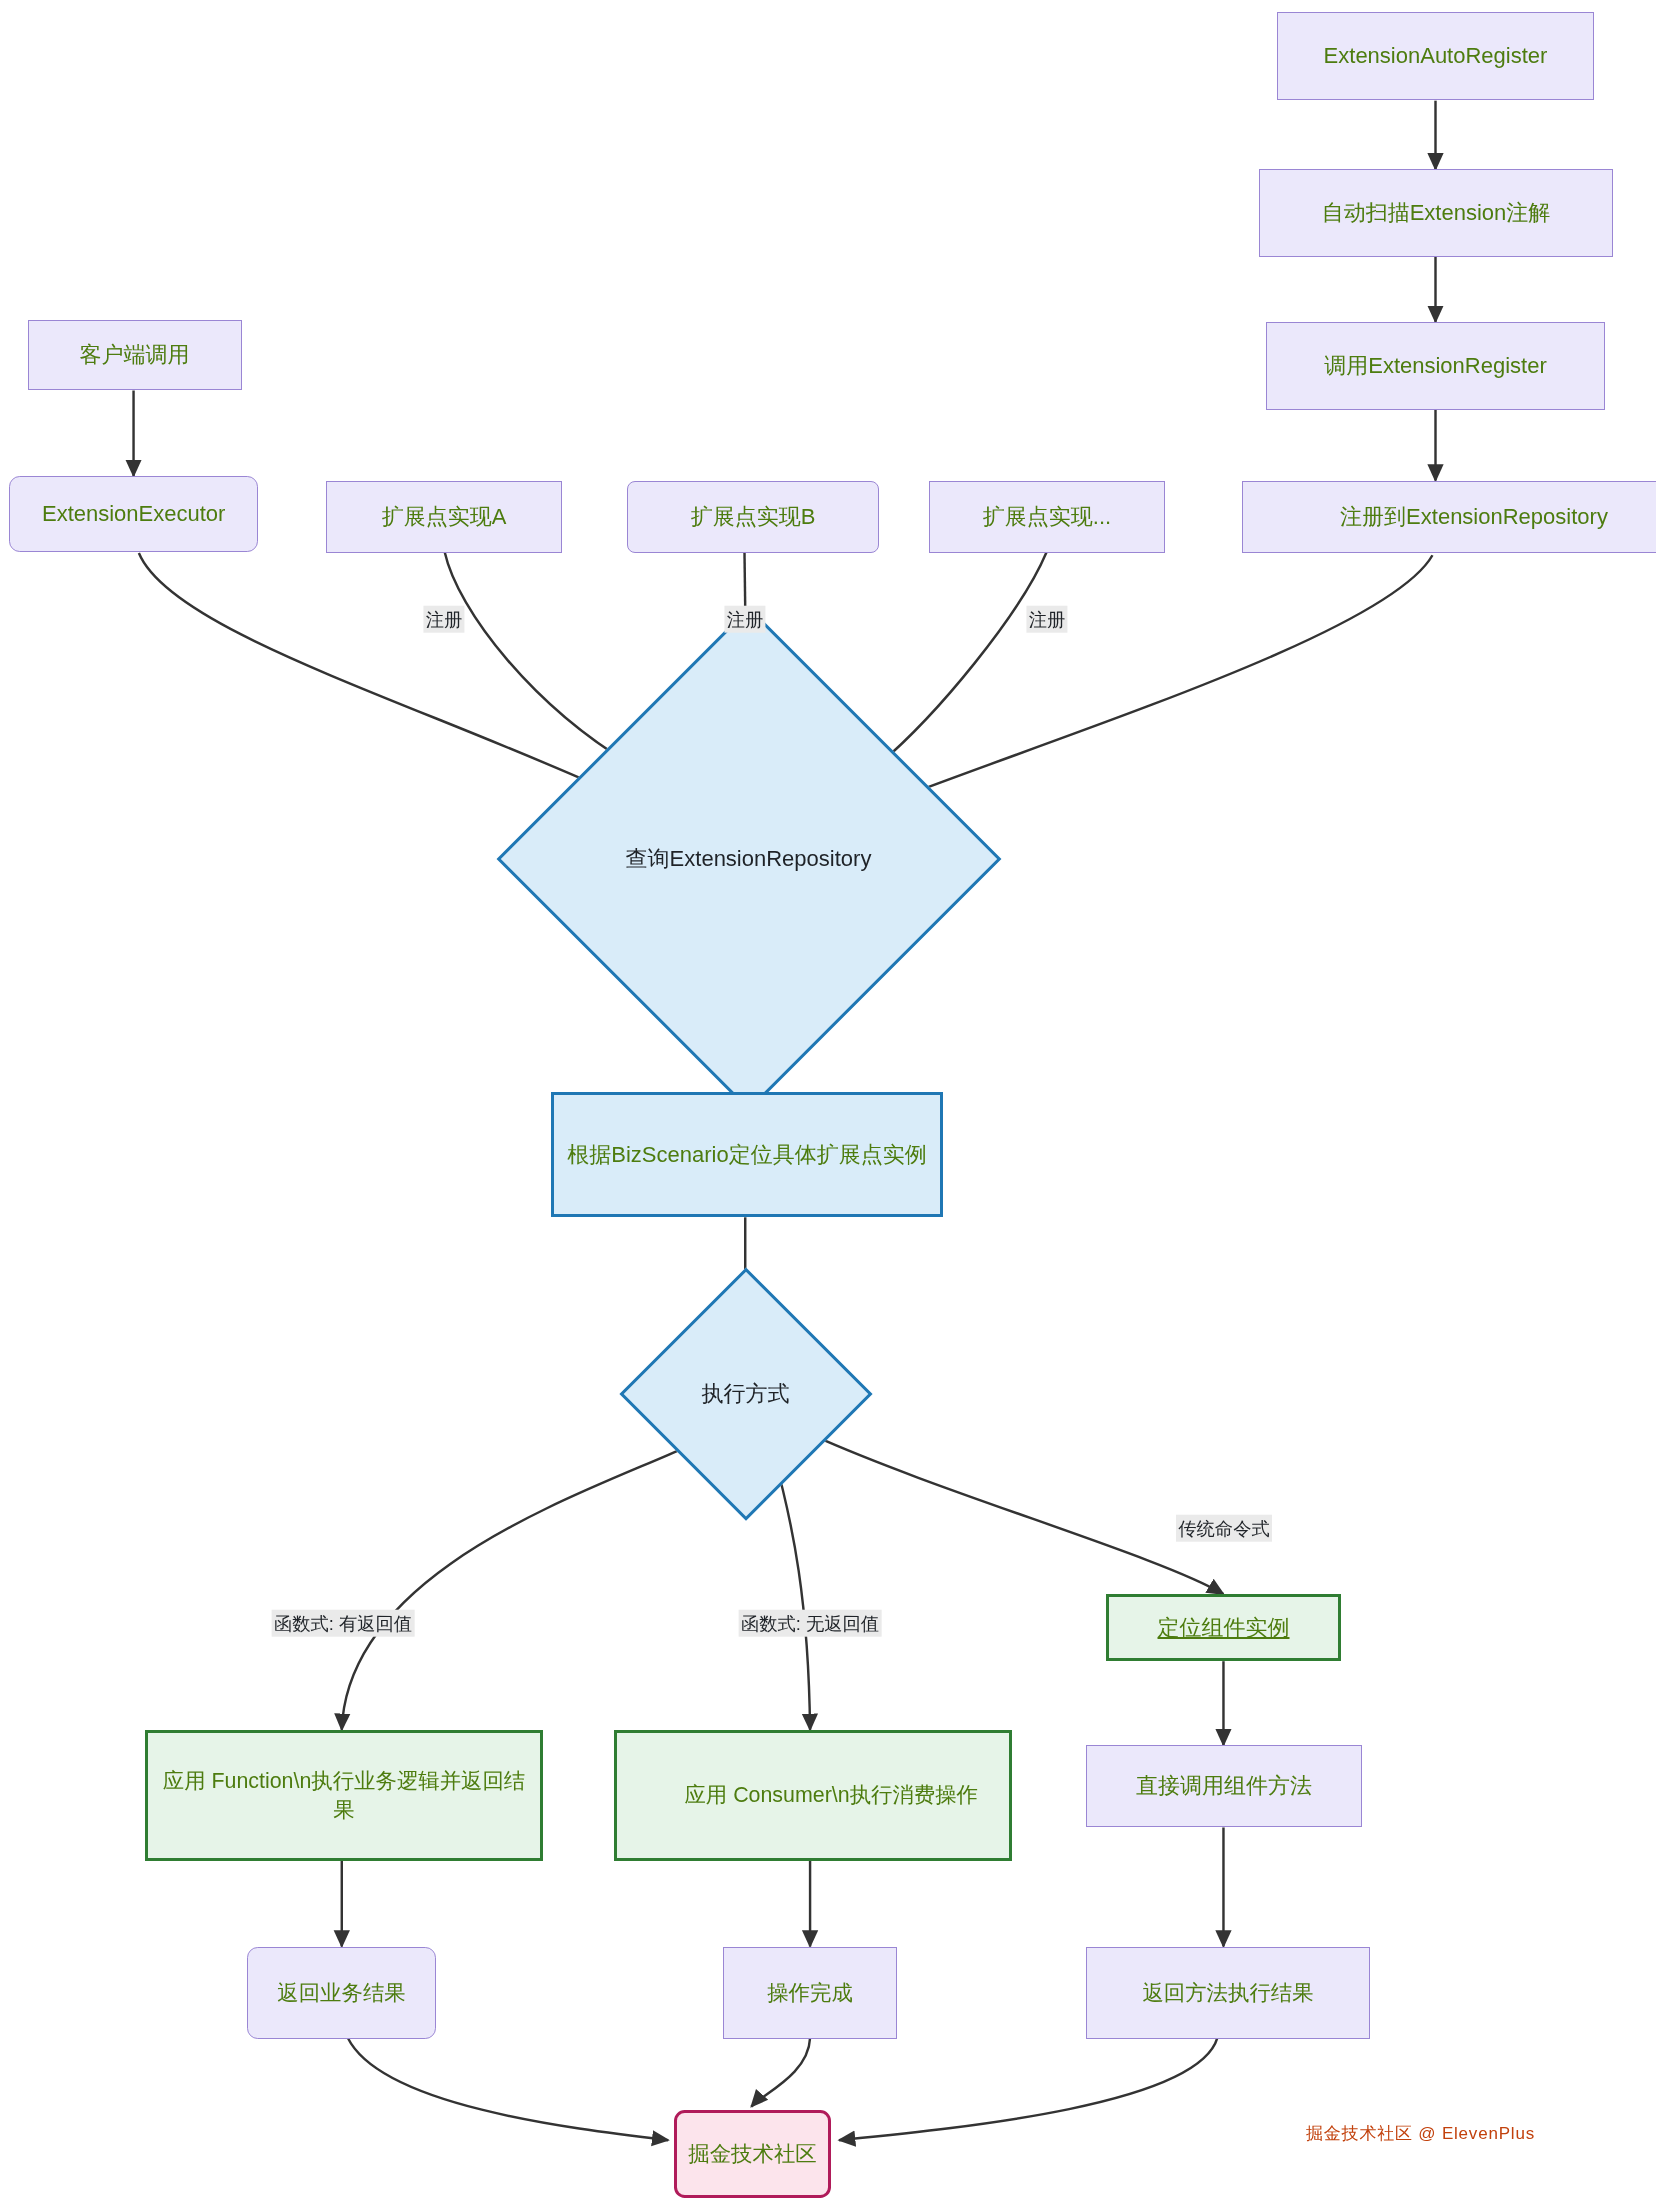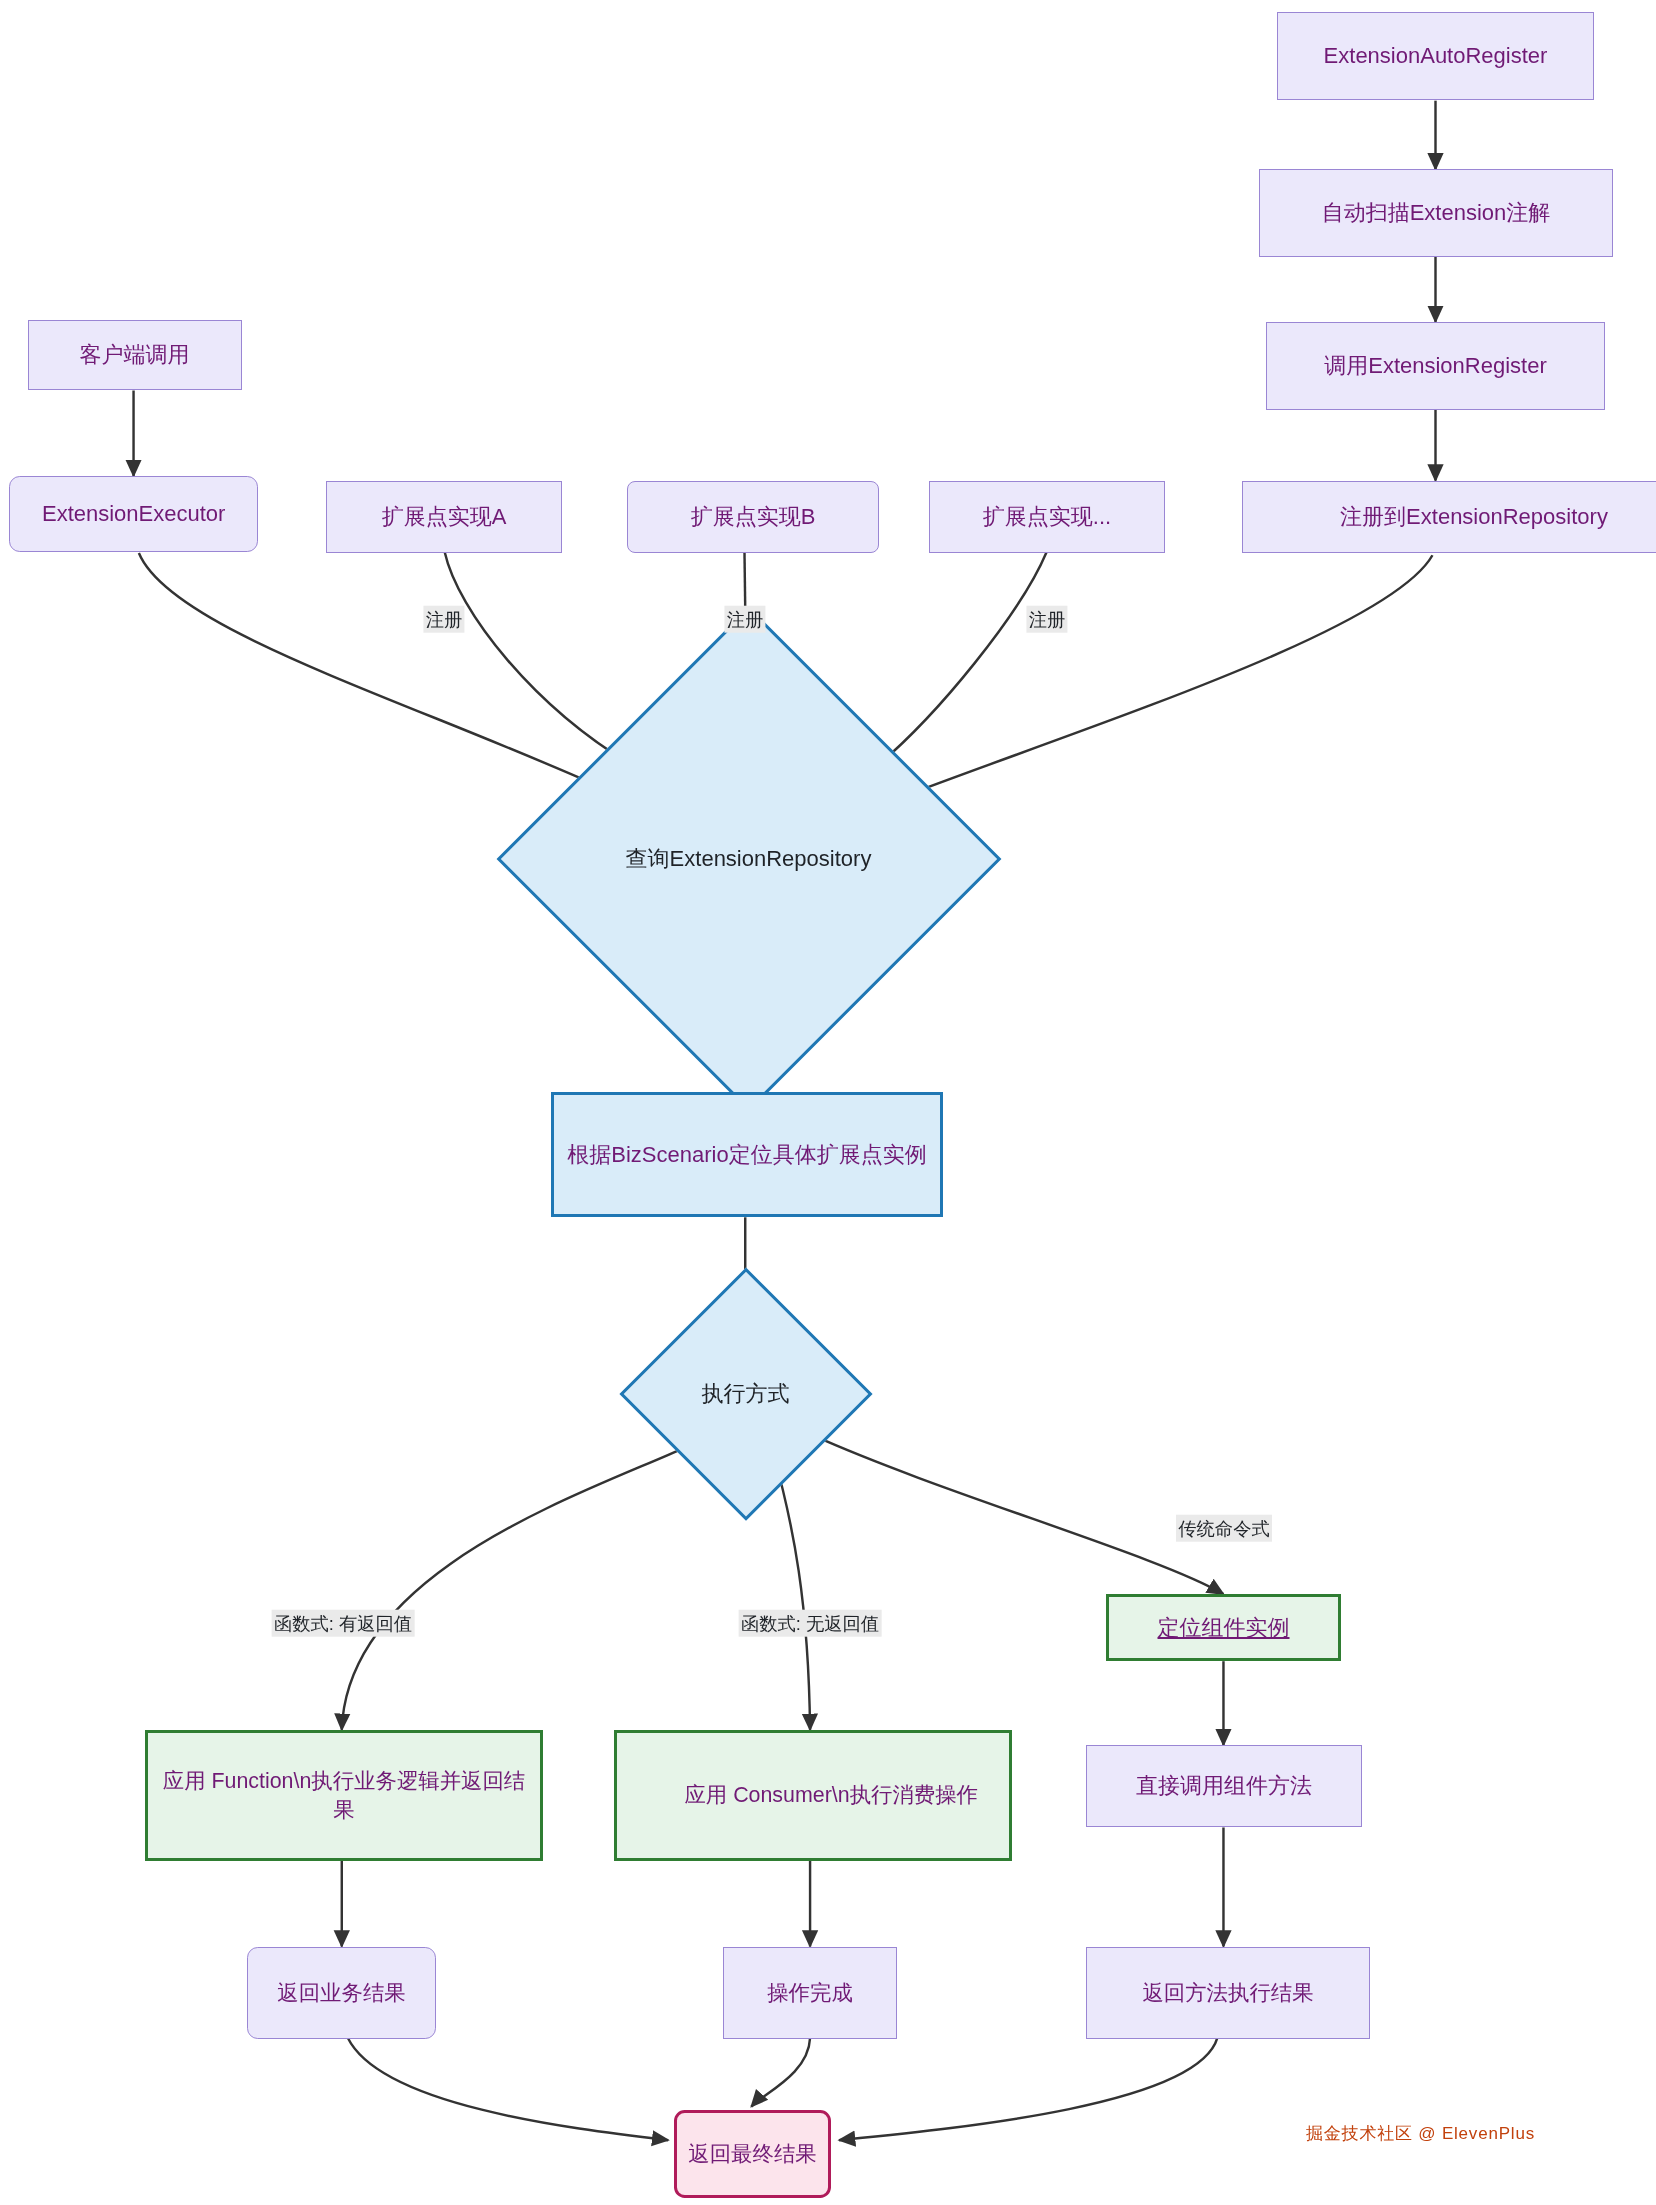--- a/index.html
+++ b/index.html
@@ -27,21 +27,21 @@
     pointer-events: none;
   }
   .node {
     position: absolute;
     box-sizing: border-box;
     display: flex;
     align-items: center;
     justify-content: center;
     text-align: center;
     line-height: 1.35;
-    color: #701a75;
+    color: #4d7c0f;
     padding: 3.1px 7.6px;
   }
   
   .n-purple {
     background: #ebe8fb;
     border: 1.5px solid #9a86d4;
   }
   .n-purple-round {
     background: #ebe8fb;
     border: 1.5px solid #9a86d4;
@@ -194,21 +194,21 @@
   <div class="node n-green fs-md" style="left:614px; top:1730px; width:398px; height:131px;padding-left:44px;">应用 Consumer\n执行消费操作</div>
 
   <div class="node n-purple fs-lg" style="left:1086px; top:1745px; width:276px; height:82px;">直接调用组件方法</div>
 
   <div class="node n-purple-round fs-md" style="left:247px; top:1947px; width:189px; height:92px;">返回业务结果</div>
 
   <div class="node n-purple fs-md" style="left:723px; top:1947px; width:174px; height:92px;">操作完成</div>
 
   <div class="node n-purple fs-md" style="left:1086px; top:1947px; width:284px; height:92px;">返回方法执行结果</div>
 
-  <div class="node n-pink fs-md" style="left:674px; top:2110px; width:157px; height:88px;">返回最终结果</div>
+  <div class="node n-pink fs-md" style="left:674px; top:2110px; width:157px; height:88px;">掘金技术社区</div>
 
   <div class="edge-label fs-el" style="left:444px; top:619px;">注册</div>
 
   <div class="edge-label fs-el" style="left:745px; top:619px;">注册</div>
 
   <div class="edge-label fs-el" style="left:1047px; top:619px;">注册</div>
 
   <div class="edge-label fs-el" style="left:343px; top:1623px;">函数式: 有返回值</div>
 
   <div class="edge-label fs-el" style="left:810px; top:1623px;">函数式: 无返回值</div>

